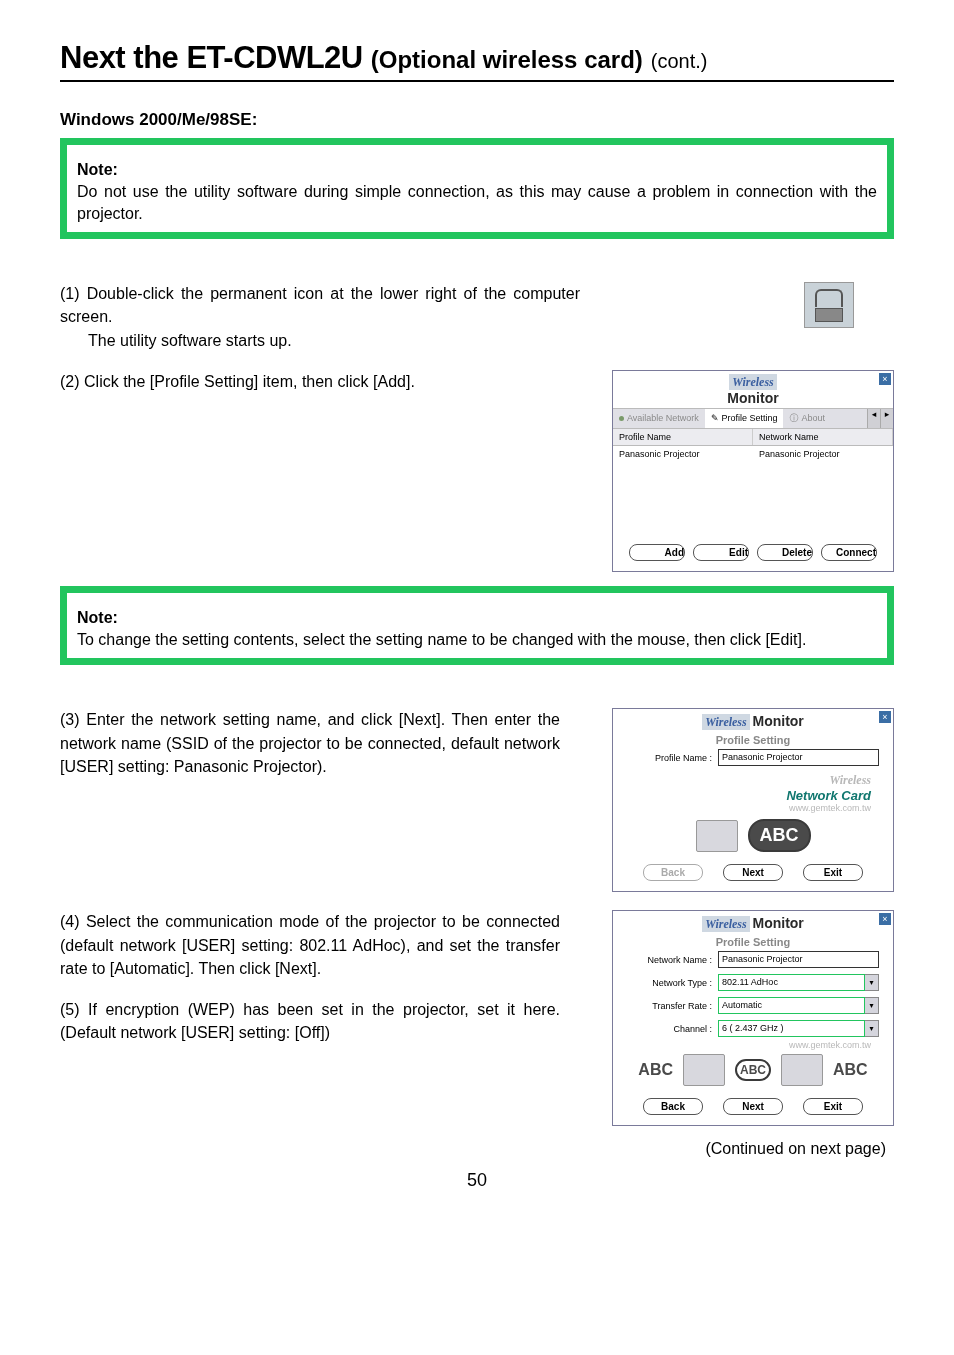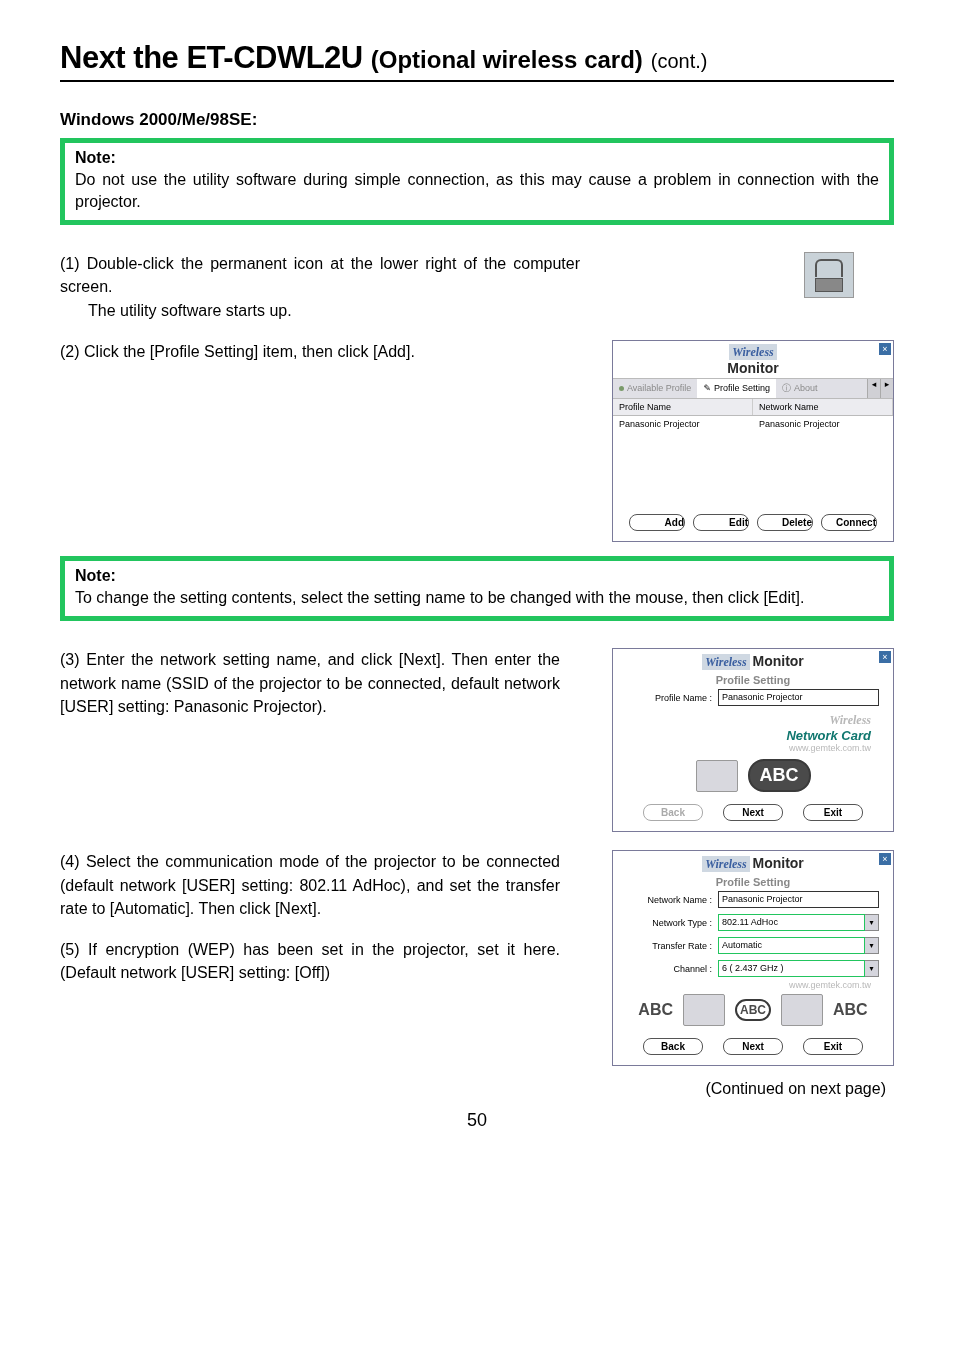--- a/index.html
+++ b/index.html
@@ -35,23 +35,23 @@
   .title-cont {
     font-size: 20px;
     font-weight: 400;
   }
   .subhead {
     font-weight: 700;
     font-size: 17px;
     margin: 8px 0 8px 0;
   }
   .note-box {
-    border: 5px solid #22c55e;
-    padding: 6px 10px 8px 10px;
-    margin-bottom: 27px;
+    border: 7px solid #22c55e;
+    padding: 16px 10px 8px 10px;
+    margin-bottom: 43px;
   }
   .note-label {
     font-weight: 700;
     font-size: 16px;
     margin: 0 0 2px 0;
   }
   .note-body {
     font-size: 16px;
     line-height: 1.35;
     text-align: justify;
@@ -361,21 +361,21 @@
     <div class="fig">
       <div class="dialog">
         <div class="x">×</div>
         <div class="dialog-title">
           <span class="wm-word1">Wireless</span><br>
           <span class="wm-word2">Monitor</span>
         </div>
         <div class="tabs">
           <div class="tab">
             <span class="sig-dot"></span>
-            <span>Available Profile</span>
+            <span>Available Network</span>
           </div>
           <div class="tab active">
             <span>✎</span>
             <span>Profile Setting</span>
           </div>
           <div class="tab">
             <span>ⓘ</span>
             <span>About</span>
           </div>
           <div class="scroll-arrows">

